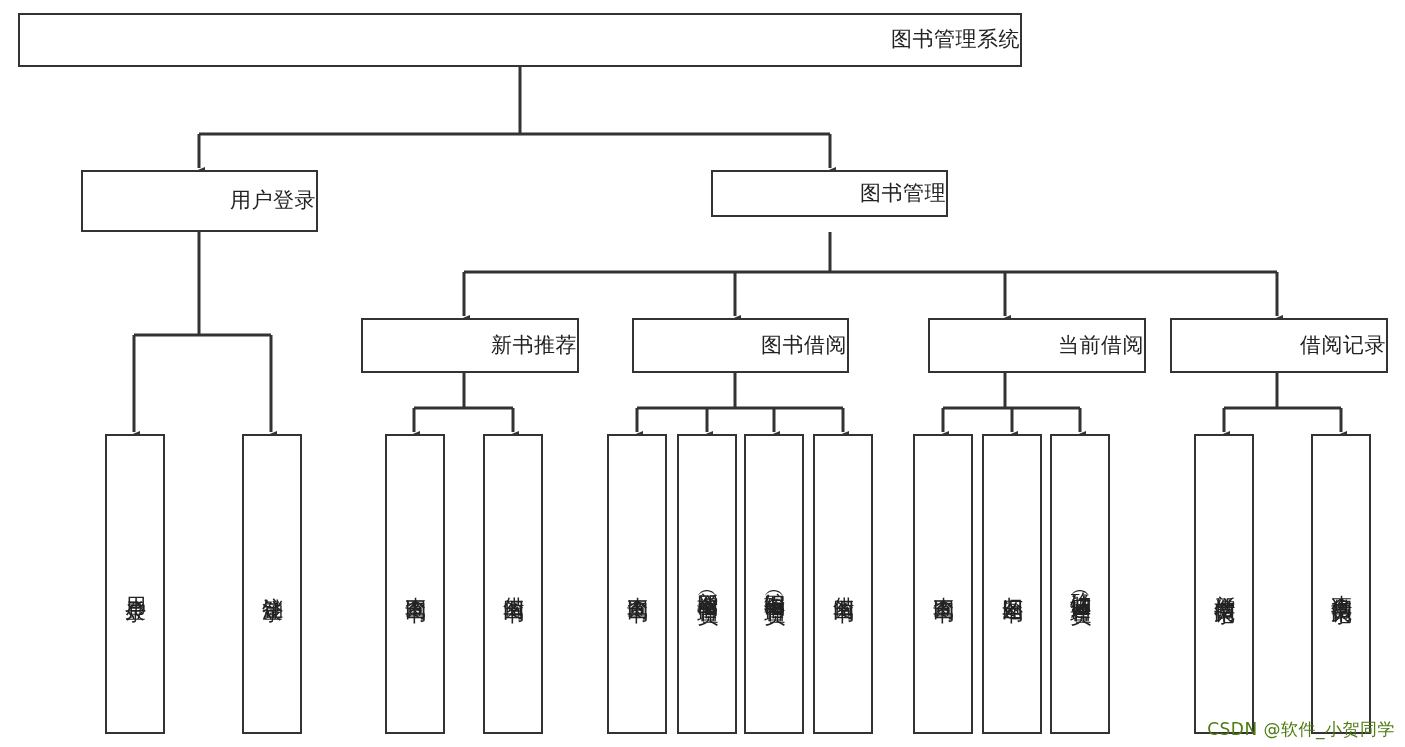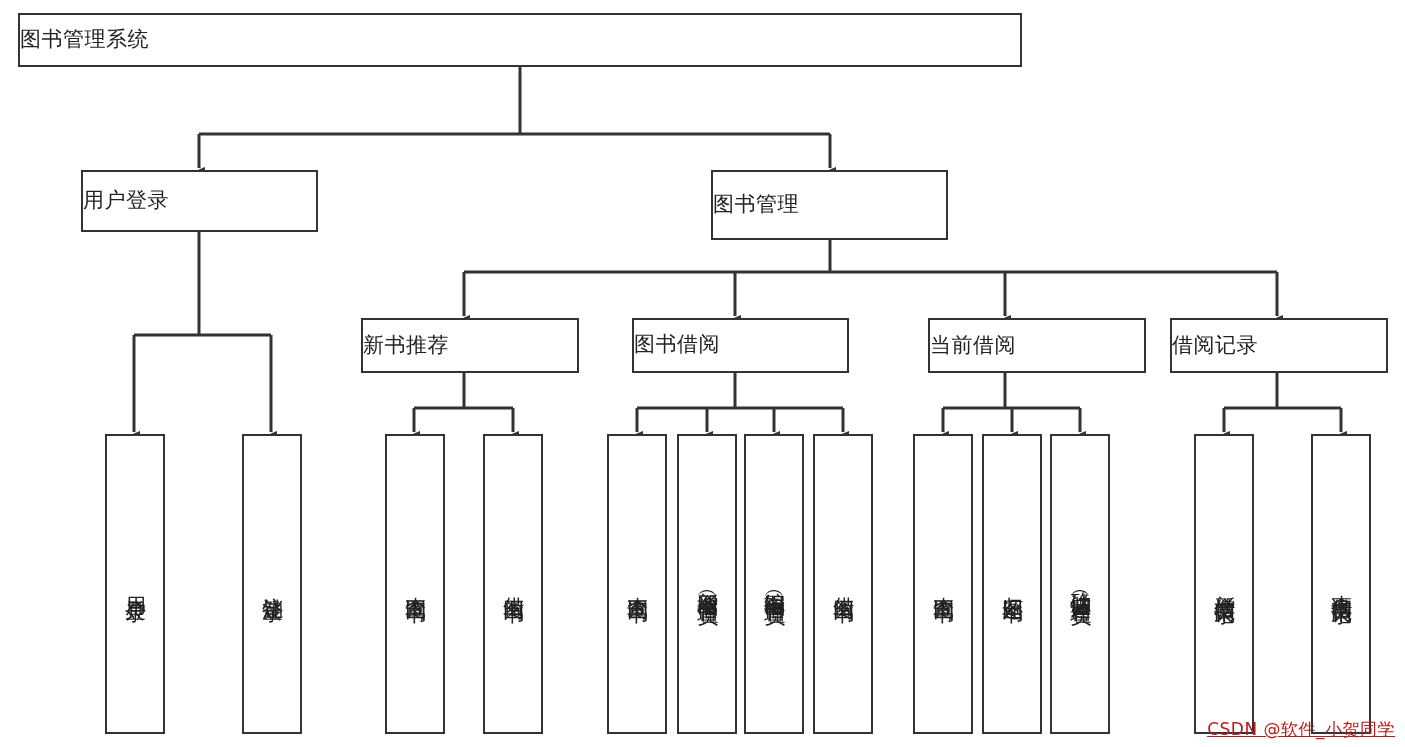--- a/index.html
+++ b/index.html
@@ -24,21 +24,21 @@
     width: 1405px;
     height: 747px;
   }
   .node {
     position: absolute;
     box-sizing: border-box;
     border: 2px solid #333333;
     background: #ffffff;
     display: flex;
     align-items: center;
-    justify-content: flex-start;
+    justify-content: flex-end;
     color: #222222;
   }
   .node .label {
     display: block;
     text-align: center;
     line-height: 1.12;
     letter-spacing: 0.5px;
     white-space: nowrap;
   }
   .node.horiz .label {
@@ -56,25 +56,24 @@
     line-height: 1.22;
     letter-spacing: 2px;
     white-space: normal;
     max-height: 100%;
   }
   #watermark {
     position: absolute;
     right: 10px;
     bottom: 6px;
     font-size: 17px;
-    color: #b91c1c;
+    color: #4d7c0f;
     letter-spacing: 0.5px;
     white-space: nowrap;
     pointer-events: none;
-    text-decoration: underline;
   }
 </style>
 </head>
 <body>
 
 <div id="canvas">
 
   <svg id="wires" viewBox="0 0 1405 747" xmlns="http://www.w3.org/2000/svg">
     <defs>
       <marker id="arrow" markerWidth="10" markerHeight="12" refX="1" refY="6" orient="auto" markerUnits="userSpaceOnUse">
@@ -118,28 +117,28 @@
       </g>
   </svg>
 
   <div class="node horiz" style="left: 18px; top: 13px; width: 1004px; height: 54px;">
     <span class="label">图书管理系统</span>
   </div>
 
   <div class="node horiz" style="left: 81px; top: 170px; width: 237px; height: 62px;">
     <span class="label">用户登录</span>
   </div>
-  <div class="node horiz" style="left: 711px; top: 170px; width: 237px; height: 70px;">
+  <div class="node horiz" style="left: 711px; top: 170px; width: 237px; height: 47px;">
     <span class="label">图书管理</span>
   </div>
 
   <div class="node horiz" style="left: 361px; top: 318px; width: 218px; height: 55px; font-family: Liberation Serif, serif;">
     <span class="label">新书推荐</span>
   </div>
-  <div class="node horiz" style="left: 632px; top: 318px; width: 217px; height: 55px; font-family: Liberation Mono, monospace;">
+  <div class="node horiz" style="left: 632px; top: 318px; width: 217px; height: 55px;">
     <span class="label">图书借阅</span>
   </div>
   <div class="node horiz" style="left: 901px; top: 318px; width: 218px; height: 55px; margin-left: 27px;">
     <span class="label">当前借阅</span>
   </div>
   <div class="node horiz" style="left: 1170px; top: 318px; width: 218px; height: 55px;">
     <span class="label">借阅记录</span>
   </div>
 
   <div class="node vert" style="left: 105px; top: 434px; width: 60px; height: 300px;">

